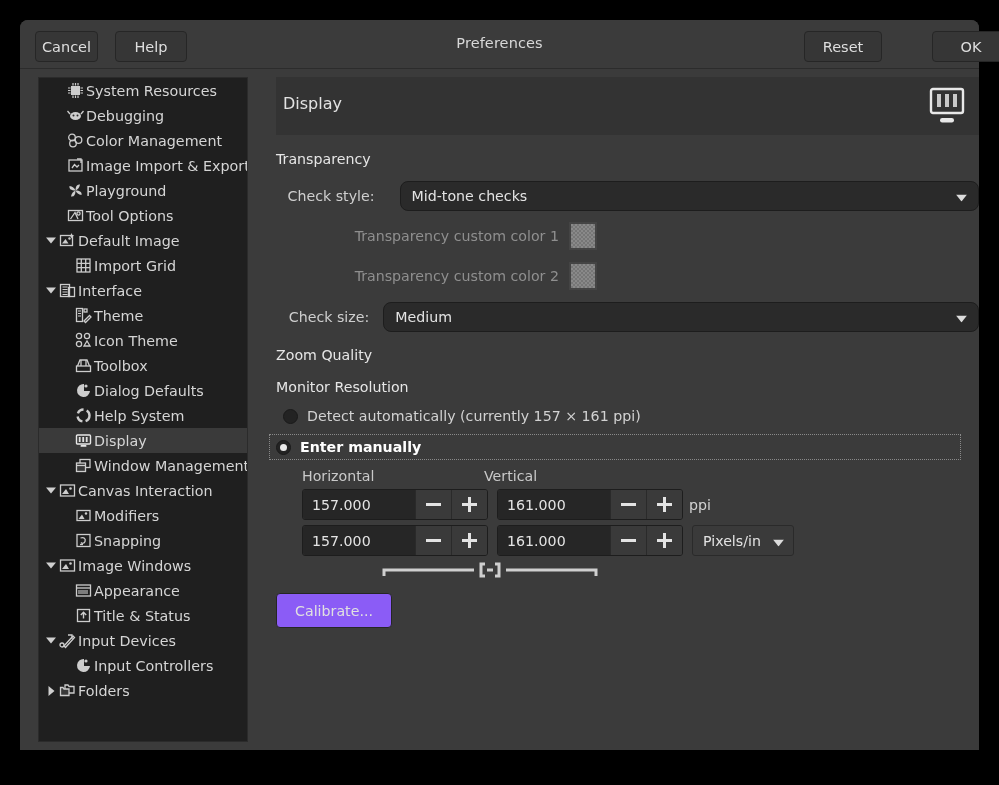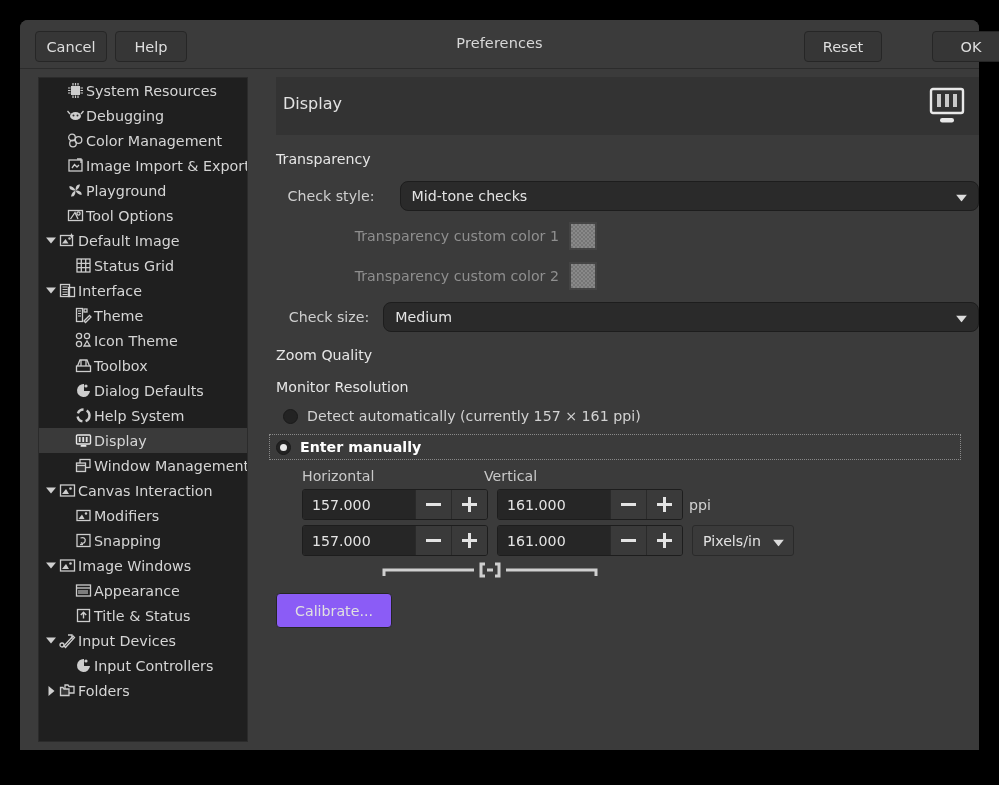--- a/index.html
+++ b/index.html
@@ -40,21 +40,21 @@
     border-radius: 4px;
     color: #dedede;
     font-size: 14.5px;
     font-family: "DejaVu Sans", "Liberation Sans", sans-serif;
     display: flex;
     align-items: center;
     justify-content: center;
     box-sizing: border-box;
     cursor: default;
   }
-  #btn-cancel { left: 15px;  top: 11px; width: 72px; height: 31px; }
+  #btn-cancel { left: 15px;  top: 11px; width: 63px; height: 31px; }
   #btn-help   { left: 95px;  top: 11px; width: 72px; height: 31px; }
   #btn-reset  { left: 784px; top: 11px; width: 78px; height: 31px; }
   #btn-ok     { left: 912px; top: 11px; width: 78px; height: 31px; }
 
   
   .body {
     position: absolute;
     left: 0; top: 49px;
     width: 959px; height: 681px;
     background: #3b3b3b;
@@ -376,21 +376,21 @@
         <div class="tree-row">
           <span class="expander" style="margin-left: 20px;"></span>
           <span class="ticon">
             <svg width="17" height="17" viewBox="0 0 17 17">
               <g stroke="#cdcdcd" fill="none" stroke-width="1.3">
         <rect x="2" y="2" width="13" height="13"></rect>
                 <path d="M6.3,2 L6.3,15M10.7,2 L10.7,15M2,6.3 L15,6.3M2,10.7 L15,10.7"></path>
               </g>
             </svg>
           </span>
-          <span class="tlabel">Status Grid</span>
+          <span class="tlabel">Import Grid</span>
         </div>
         <div class="tree-row">
           <span class="expander" style="margin-left: 4px;">
             <svg width="10" height="7" viewBox="0 0 10 7">
               <polygon points="0,0.5 10,0.5 5,6.5" fill="#cfcfcf"></polygon>
             </svg>
           </span>
           <span class="ticon">
             <svg width="17" height="17" viewBox="0 0 17 17">
               <rect x="1.5" y="2.5" width="9" height="12" stroke="#cdcdcd" fill="none" stroke-width="1.3"></rect>

